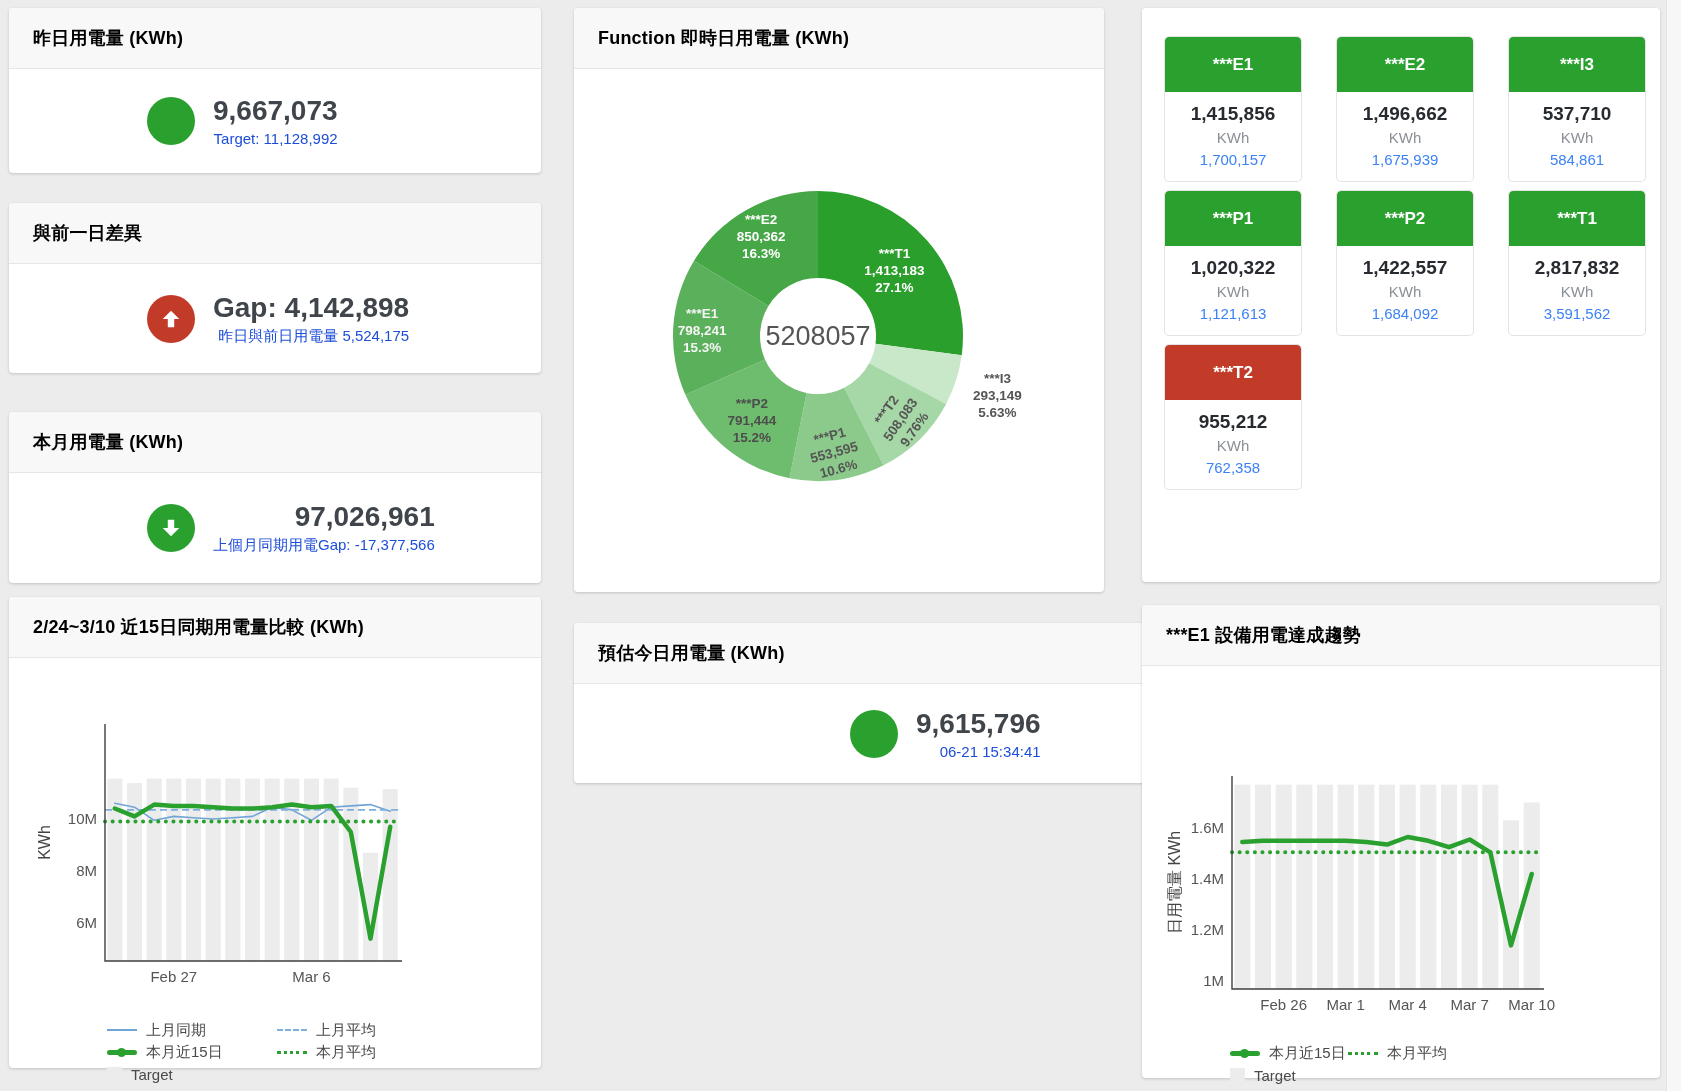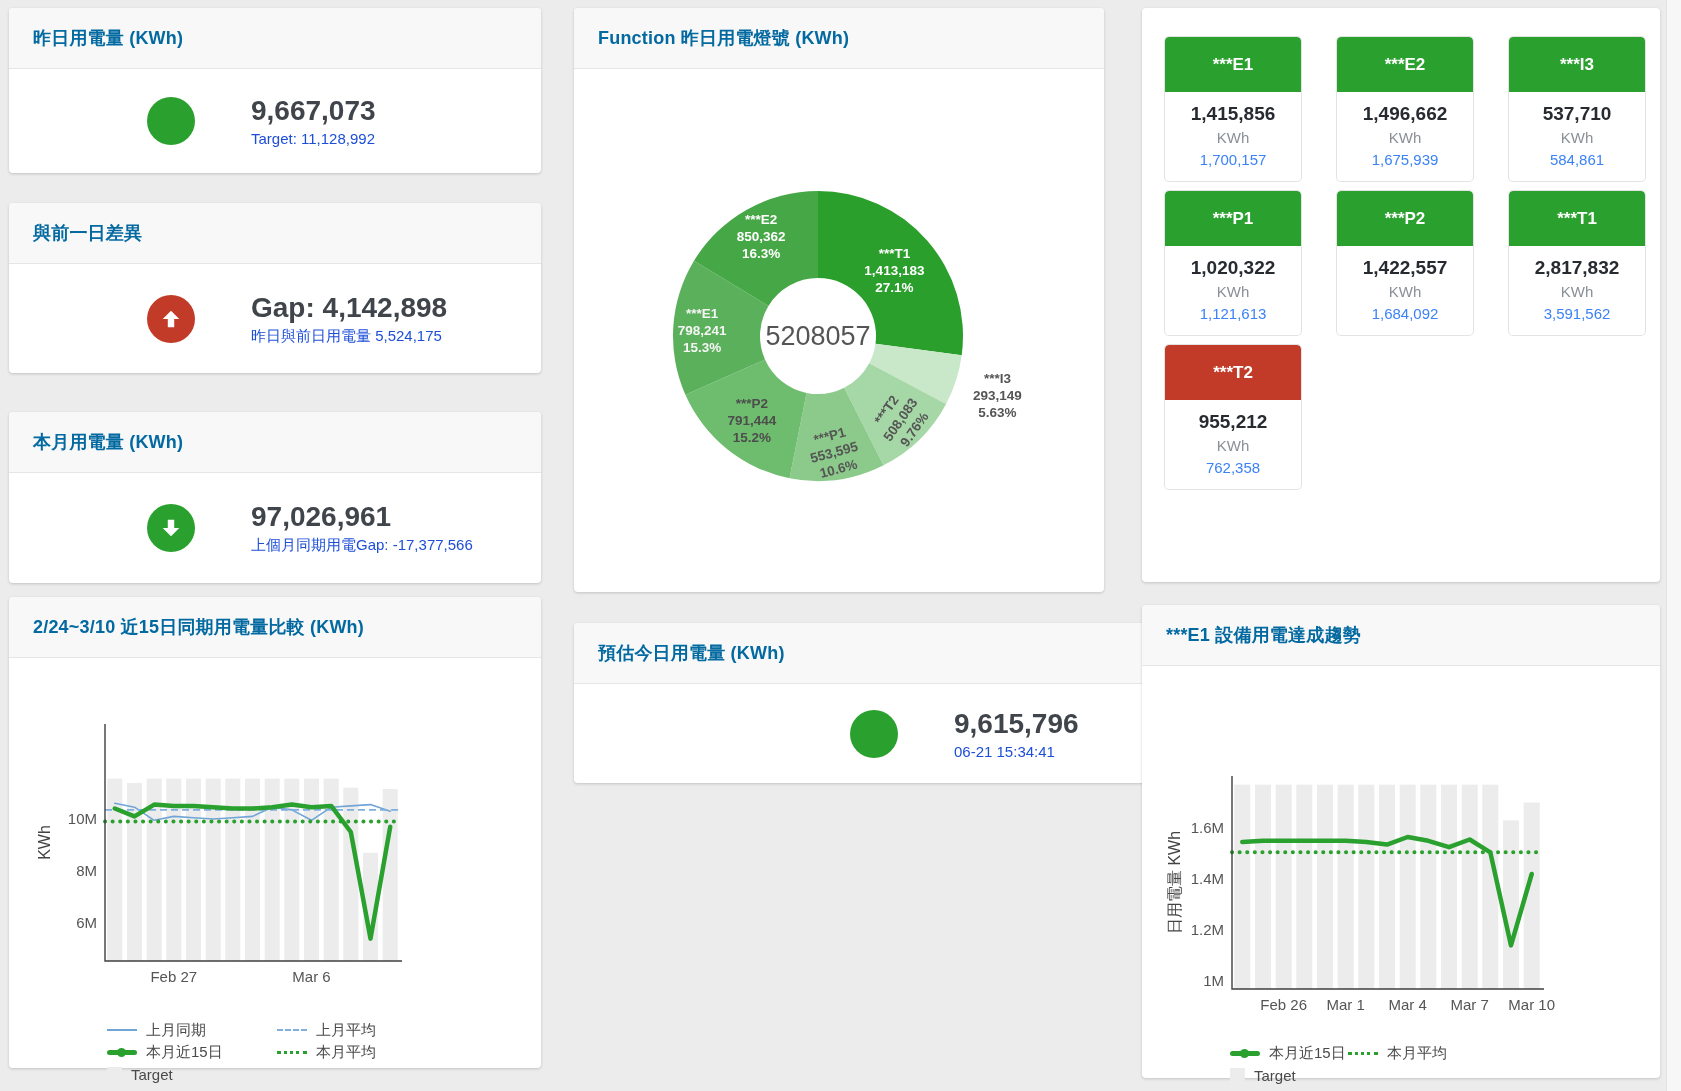--- a/index.html
+++ b/index.html
@@ -10,30 +10,30 @@
     -webkit-font-smoothing:antialiased;
   }
   .card{
     position:absolute;background:#ffffff;border-radius:4px;
     box-shadow:0 1px 3px rgba(0,0,0,0.18);
   }
   .card-header{
     height:60px;background:#f8f8f8;border-bottom:1px solid #e6e6e6;
     border-radius:4px 4px 0 0;display:flex;align-items:center;padding-left:24px;
   }
-  .card-title{font-size:18px;font-weight:bold;color:#0369a1;letter-spacing:.2px;}
+  .card-title{font-size:18px;font-weight:bold;color:#000000;letter-spacing:.2px;}
   .card-body{position:relative;}
   
   .stat-row{display:flex;align-items:center;height:100%;}
   .circle{
     width:48px;height:48px;border-radius:50%;flex:0 0 auto;
     display:flex;align-items:center;justify-content:center;
   }
   .circle svg{display:block;}
-  .stat-text{margin-left:56px;}
+  .stat-text{margin-left:18px;text-align:right;}
   .stat-value{font-size:28px;font-weight:bold;color:#3f454b;line-height:32px;}
   .stat-sub{font-size:15px;color:#1d4ed8;margin-top:3px;}
   .ml-a{margin-left:138px;}
   .ml-f{margin-left:276px;}
   
   .tiles{display:flex;flex-wrap:wrap;column-gap:36px;row-gap:10px;padding:29px 0 0 23px;}
   .tile{width:136px;border-radius:4px;overflow:hidden;box-shadow:0 0 0 1px #e3e3e3;background:#fff;}
   .tile-head{height:55px;display:flex;align-items:center;justify-content:center;
     color:#fff;font-size:17px;font-weight:bold;border-radius:4px 4px 0 0;}
   .tile-body{text-align:center;padding:9px 0 10px 0;}
@@ -178,21 +178,21 @@
             <span class="mk mk-sq" style="background: rgb(236, 236, 236);"></span>
             <span>Target</span>
           </span>
         </div>
       </div>
   </div>
 </div>
 
 <div class="card" style="left:574px;top:8px;width:530px;height:584px;">
   <div class="card-header">
-    <span class="card-title">Function 昨日用電燈號 (KWh)</span>
+    <span class="card-title">Function 即時日用電量 (KWh)</span>
   </div>
   <div class="card-body">
     <svg width="530" height="524">
         <path d="M244.0 122.0 A145 145 0 0 1 387.7 286.3 L301.5 274.7 A58 58 0 0 0 244.0 209.0 Z" fill="#2b9f2b"></path>
         <text x="320.4040793758041" y="189.1818388854061" text-anchor="middle" font-size="13.5" font-weight="bold" fill="#ffffff"><tspan x="320.4040793758041" dy="0">***T1</tspan><tspan x="320.4040793758041" dy="17">1,413,183</tspan><tspan x="320.4040793758041" dy="17">27.1%</tspan></text>
         <path d="M387.7 286.3 A145 145 0 0 1 372.1 335.0 L295.2 294.2 A58 58 0 0 0 301.5 274.7 Z" fill="#c9e7c9"></path>
         <text x="423.4671163887782" y="313.6524425770212" text-anchor="middle" font-size="13.5" font-weight="bold" fill="#555555"><tspan x="423.4671163887782" dy="0">***I3</tspan><tspan x="423.4671163887782" dy="17">293,149</tspan><tspan x="423.4671163887782" dy="17">5.63%</tspan></text>
         <path d="M372.1 335.0 A145 145 0 0 1 309.5 396.3 L270.2 318.7 A58 58 0 0 0 295.2 294.2 Z" fill="#a6d7a6"></path>
         <text x="325.2412693107084" y="338.8000975892236" text-anchor="middle" font-size="13.5" font-weight="bold" fill="#555555" transform="rotate(-55 325.2412693107084 349.8000975892236)"><tspan x="325.2412693107084" dy="0">***T2</tspan><tspan x="325.2412693107084" dy="17">508,083</tspan><tspan x="325.2412693107084" dy="17">9.76%</tspan></text>
         <path d="M309.5 396.3 A145 145 0 0 1 215.5 409.2 L232.6 323.9 A58 58 0 0 0 270.2 318.7 Z" fill="#8bca8b"></path>

